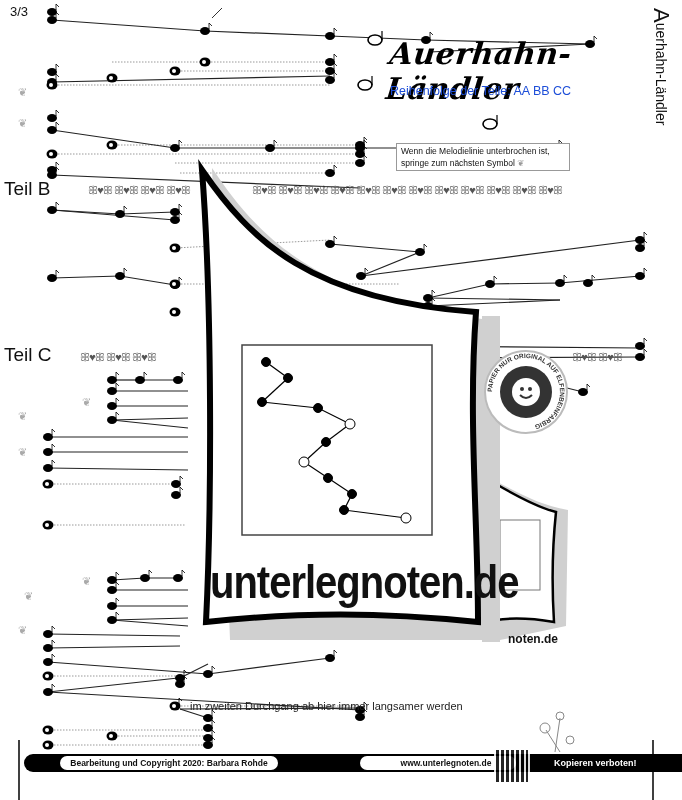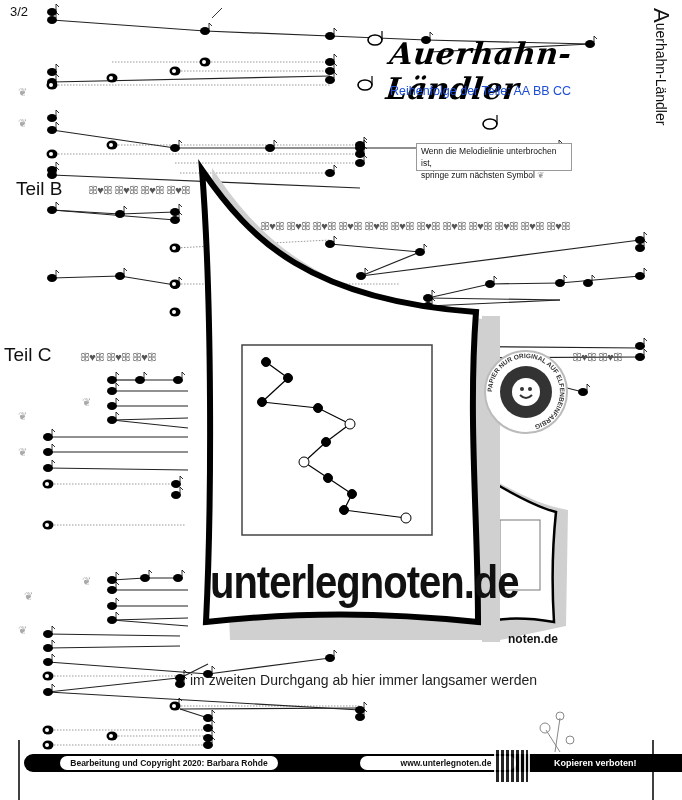--- a/index.html
+++ b/index.html
@@ -4,26 +4,26 @@
 <style>
   html,body{margin:0;padding:0;background:#fff;}
   body{width:682px;height:800px;position:relative;overflow:hidden;font-family:"Liberation Sans",sans-serif;color:#111;}
   .abs{position:absolute;}
   #notes-svg{position:absolute;left:0;top:0;width:682px;height:800px;}
   .time-sig{left:10px;top:4px;font-size:13px;}
   .title{left:388px;top:36px;font-family:"DejaVu Serif",serif;font-weight:bold;font-style:italic;font-size:30px;letter-spacing:0.5px;transform:skewX(-6deg);color:#000;}
   .order{left:390px;top:84px;font-size:12.5px;color:#1d4ed8;}
   .vtitle{left:648px;top:8px;writing-mode:vertical-rl;font-size:14px;color:#111;}
   .vtitle .cap{font-size:22px;}
-  .hint-box{left:416px;top:143px;width:156px;height:28px;border:1px solid #999;font-size:8.5px;line-height:12px;padding:1px 4px;box-sizing:border-box;background:#fff;}
+  .hint-box{left:396px;top:143px;width:174px;height:28px;border:1px solid #999;font-size:8.5px;line-height:12px;padding:1px 4px;box-sizing:border-box;background:#fff;}
   .section-label{font-size:19px;color:#111;}
-  .teil-b{left:16px;top:178px;}
+  .teil-b{left:4px;top:178px;}
   .teil-c{left:4px;top:344px;}
   .vine{font-size:11px;color:#555;letter-spacing:-1px;white-space:nowrap;}
-  .annotation{left:190px;top:672px;font-size:14px;color:#222;}
+  .annotation{left:190px;top:700px;font-size:11px;color:#222;}
   .footer-bar{left:24px;top:754px;width:668px;height:18px;background:#000;border-radius:9px;}
   .footer-pill{position:absolute;top:2px;height:14px;background:#fff;border-radius:7px;font-size:8.5px;font-weight:bold;line-height:14px;text-align:center;color:#111;}
   .footer-copy{left:36px;width:218px;}
   .footer-url{left:336px;width:140px;padding-left:16px;}
   .footer-warn{position:absolute;left:530px;top:2px;font-size:9px;font-weight:bold;color:#fff;line-height:14px;}
   .qr{left:494px;top:748px;width:32px;height:32px;background:
      repeating-linear-gradient(90deg,#000 0 3px,#fff 3px 5px),#fff;opacity:.85;border:2px solid #fff;}
   .logo-text{left:210px;top:560px;font-size:40px;font-weight:bold;letter-spacing:-1px;font-family:"Liberation Sans",sans-serif;transform:scaleY(1.15);}
   .logo-text-small{left:508px;top:600px;font-size:12px;font-weight:bold;margin-top:32px;}
   .stamp{left:484px;top:350px;width:84px;height:84px;border-radius:50%;background:#fff;border:2px solid #bbb;box-sizing:border-box;}
@@ -539,37 +539,37 @@
 
   <g stroke="#888" fill="none" stroke-width="1">
     <line x1="555" y1="752" x2="560" y2="718"></line>
     <line x1="560" y1="752" x2="546" y2="730"></line>
     <circle cx="560" cy="716" r="4"></circle>
     <circle cx="545" cy="728" r="5"></circle>
     <circle cx="570" cy="740" r="4"></circle>
   </g>
 </svg>
 
-<div class="abs time-sig">3/2</div>
+<div class="abs time-sig">3/3</div>
 
 <div class="abs title">Auerhahn-Ländler</div>
 <div class="abs order">Reihenfolge der Teile:  AA BB CC</div>
 
 <div class="abs vtitle">
   <span class="cap">A</span><span>uerhahn-Ländler</span>
 </div>
 
 <div class="abs hint-box">
   <div>Wenn die Melodielinie unterbrochen ist,</div>
   <div><span>springe zum nächsten Symbol</span> <span style="color:#999;">❦</span></div>
 </div>
 
 <div class="abs section-label teil-b">Teil B</div>
 <div class="abs vine" style="left:88px;top:184px;">ꕥ♥ꕥ ꕥ♥ꕥ ꕥ♥ꕥ ꕥ♥ꕥ</div>
-<div class="abs vine" style="left:260px;top:184px;margin-top:36px;">ꕥ♥ꕥ ꕥ♥ꕥ ꕥ♥ꕥ ꕥ♥ꕥ ꕥ♥ꕥ ꕥ♥ꕥ ꕥ♥ꕥ ꕥ♥ꕥ ꕥ♥ꕥ ꕥ♥ꕥ ꕥ♥ꕥ ꕥ♥ꕥ</div>
+<div class="abs vine" style="left:252px;top:184px;">ꕥ♥ꕥ ꕥ♥ꕥ ꕥ♥ꕥ ꕥ♥ꕥ ꕥ♥ꕥ ꕥ♥ꕥ ꕥ♥ꕥ ꕥ♥ꕥ ꕥ♥ꕥ ꕥ♥ꕥ ꕥ♥ꕥ ꕥ♥ꕥ</div>
 
 <div class="abs section-label teil-c">Teil C</div>
 <div class="abs vine" style="left:80px;top:351px;">ꕥ♥ꕥ ꕥ♥ꕥ ꕥ♥ꕥ</div>
 <div class="abs vine" style="left:572px;top:351px;">ꕥ♥ꕥ ꕥ♥ꕥ</div>
 
 <div class="abs" style="left:18px;top:86px;color:#aaa;font-size:11px;">❦</div>
 <div class="abs" style="left:18px;top:117px;color:#aaa;font-size:11px;">❦</div>
 <div class="abs" style="left:82px;top:396px;color:#aaa;font-size:11px;">❦</div>
 <div class="abs" style="left:18px;top:410px;color:#aaa;font-size:11px;">❦</div>
 <div class="abs" style="left:18px;top:446px;color:#aaa;font-size:11px;">❦</div>

